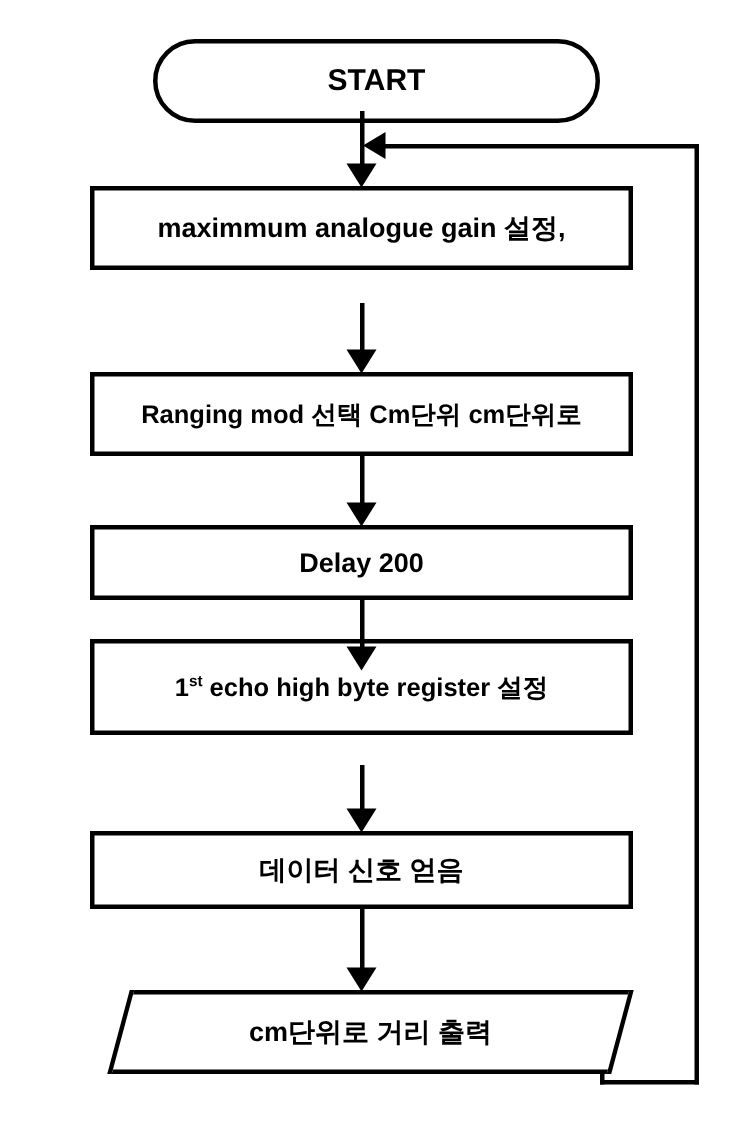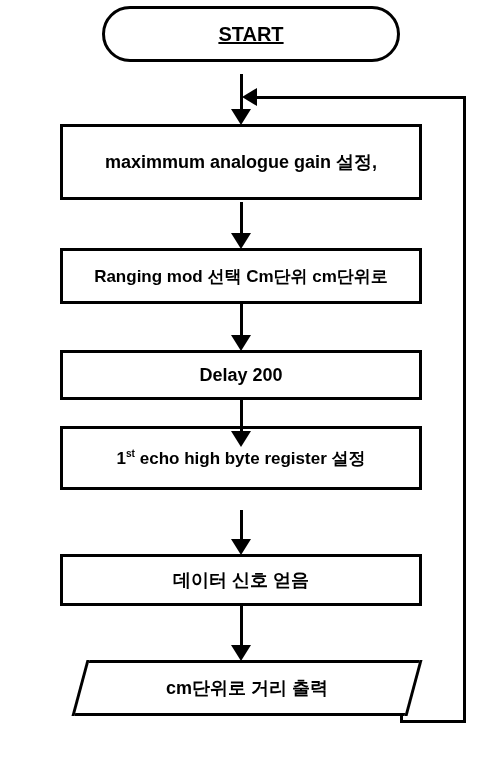--- a/index.html
+++ b/index.html
@@ -13,45 +13,44 @@
   .canvas {
     position: relative;
     width: 504px;
     height: 765px;
   }
 
   
   .start {
     position: absolute;
     left: 102px;
-    top: 6px;
+    top: 26px;
     width: 298px;
     height: 56px;
     border: 3px solid #000;
     border-radius: 30px;
     box-sizing: border-box;
     text-align: center;
     line-height: 50px;
     font-size: 20px;
     font-weight: 700;
-    text-decoration: underline;
   }
   .box {
     position: absolute;
     left: 60px;
     width: 362px;
     border: 3px solid #000;
     box-sizing: border-box;
     text-align: center;
     font-weight: 700;
     display: flex;
     align-items: center;
     justify-content: center;
   }
-  .box1 { top: 124px; height: 76px; font-size: 18px; }
+  .box1 { top: 124px; height: 56px; font-size: 18px; }
   .box2 { top: 248px; height: 56px; font-size: 17px; }
   .box3 { top: 350px; height: 50px; font-size: 18px; }
   .box4 { top: 426px; height: 64px; font-size: 17px; }
   .box5 { top: 554px; height: 52px; font-size: 18px; }
 
   .output {
     position: absolute;
     left: 82px;
     top: 660px;
     width: 330px;

